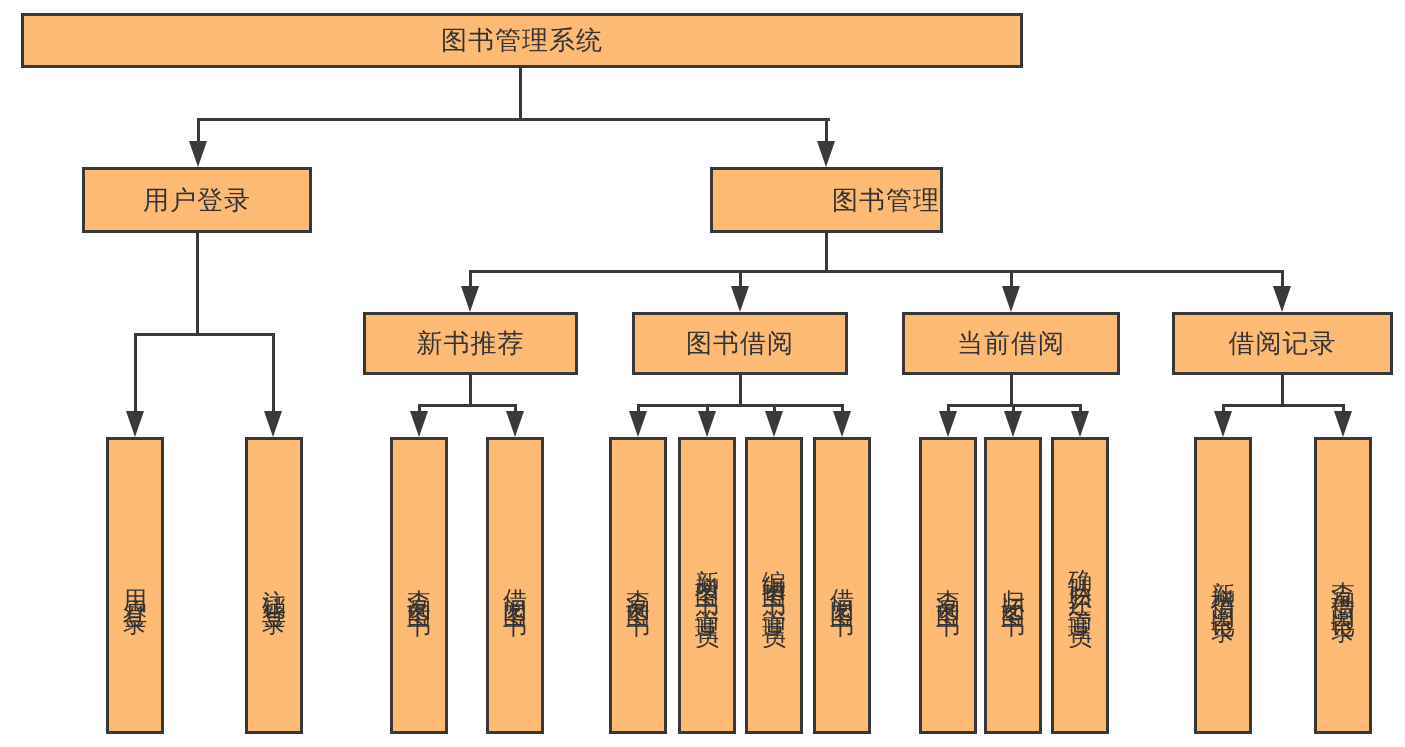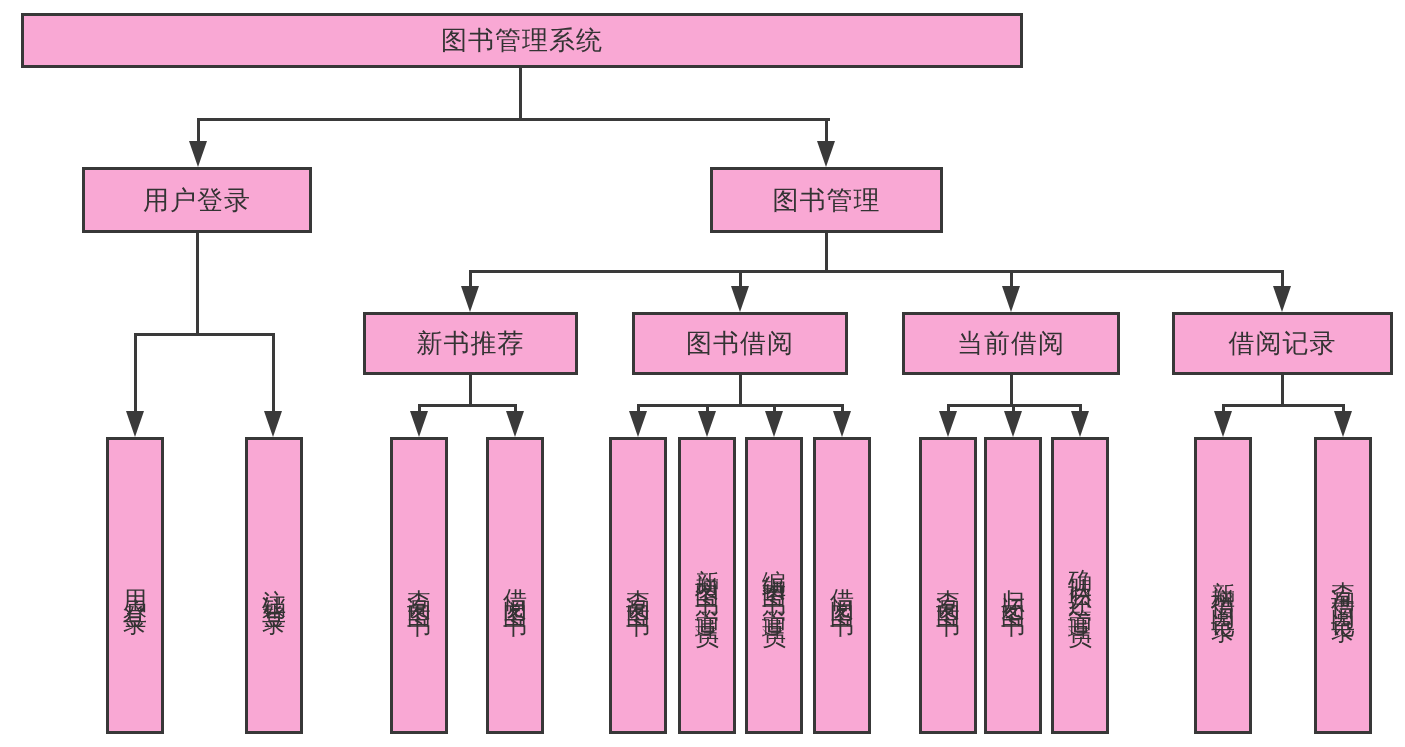--- a/index.html
+++ b/index.html
@@ -1,21 +1,21 @@
 <!DOCTYPE html>
 <html><head>
 <meta charset="utf-8">
 <style>
   html,body{margin:0;padding:0;background:#fff;}
   #stage{
     position:relative;width:1405px;height:747px;background:#ffffff;
     font-family:"Liberation Sans",sans-serif;color:#333333;overflow:hidden;
   }
   .node{
-    position:absolute;background:#f9a8d4;border:3px solid #383838;
+    position:absolute;background:#fdba74;border:3px solid #383838;
     display:flex;align-items:center;justify-content:center;
     box-sizing:border-box;color:#333333;
   }
   .h-label{font-size:26px;letter-spacing:1px;white-space:nowrap;}
   .leaf{top:437px;width:58px;height:297px;}
   .v-label{
     writing-mode:vertical-lr;text-orientation:mixed;
     font-size:24px;line-height:1;letter-spacing:8px;
   }
   .vline{position:absolute;width:3px;background:#3a3a3a;}
@@ -42,21 +42,21 @@
   <div class="vline" style="left:519px;top:68px;height:52px;"></div>
   <div class="hline" style="left:197px;top:118px;width:633px;"></div>
   <div class="vline" style="left:197px;top:118px;height:26px;"></div>
   <div class="arrow" style="left:189px;top:141px;"></div>
   <div class="vline" style="left:825px;top:118px;height:26px;"></div>
   <div class="arrow" style="left:817px;top:141px;"></div>
 
   <div class="node" style="left:82px;top:167px;width:230px;height:66px;">
     <span class="h-label">用户登录</span>
   </div>
-  <div class="node" style="left:710px;top:167px;width:233px;height:66px;">
+  <div class="node" style="left:710px;top:167px;width:233px;height:66px;justify-content:flex-end;">
     <span class="h-label">图书管理</span>
   </div>
 
   <div class="vline" style="left:196px;top:233px;height:103px;"></div>
   <div class="hline" style="left:134px;top:333px;width:141px;"></div>
   <div class="vline" style="left:134px;top:333px;height:80px;"></div>
   <div class="arrow" style="left:126px;top:411px;"></div>
   <div class="vline" style="left:272px;top:333px;height:80px;"></div>
   <div class="arrow" style="left:264px;top:411px;"></div>
 

